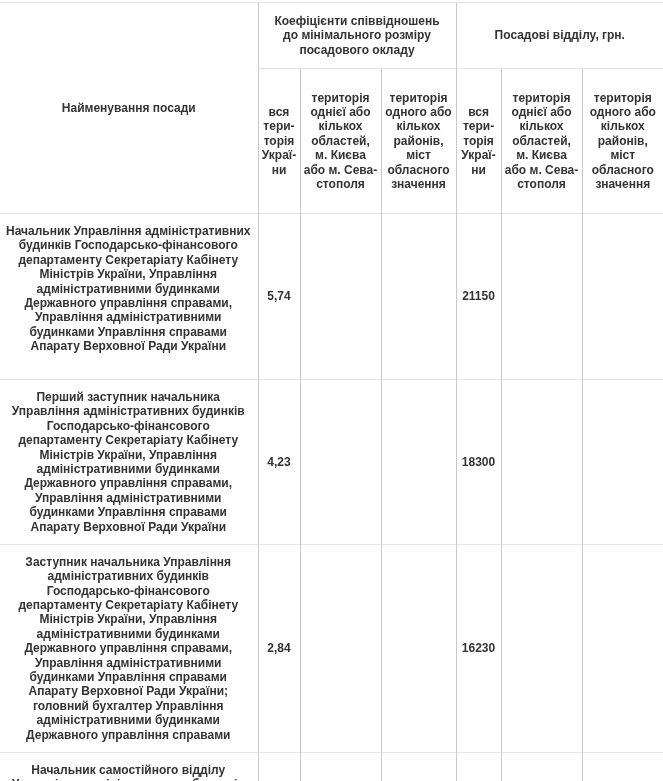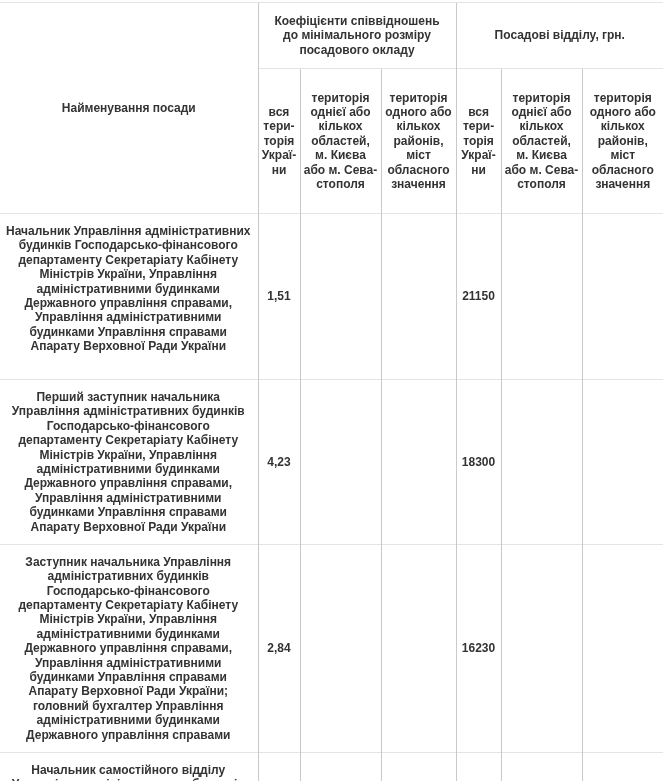--- a/index.html
+++ b/index.html
@@ -111,21 +111,21 @@
 кількох
 районів,
 міст
 обласного
 значення</th>
     </tr>
   </thead>
   <tbody>
     <tr>
       <td class="col-position">Начальник Управління адміністративних будинків Господарсько-фінансового департаменту Секретаріату Кабінету Міністрів України, Управління адміністративними будинками Державного управління справами, Управління адміністративними будинками Управління справами Апарату Верховної Ради України</td>
-      <td class="value-cell">1,51</td>
+      <td class="value-cell">5,74</td>
       <td class="value-cell"></td>
       <td class="value-cell"></td>
       <td class="value-cell">21150</td>
       <td class="value-cell"></td>
       <td class="value-cell"></td>
     </tr>
     <tr>
       <td class="col-position">Перший заступник начальника Управління адміністративних будинків Господарсько-фінансового департаменту Секретаріату Кабінету Міністрів України, Управління адміністративними будинками Державного управління справами, Управління адміністративними будинками Управління справами Апарату Верховної Ради України</td>
       <td class="value-cell">4,23</td>
       <td class="value-cell"></td>

